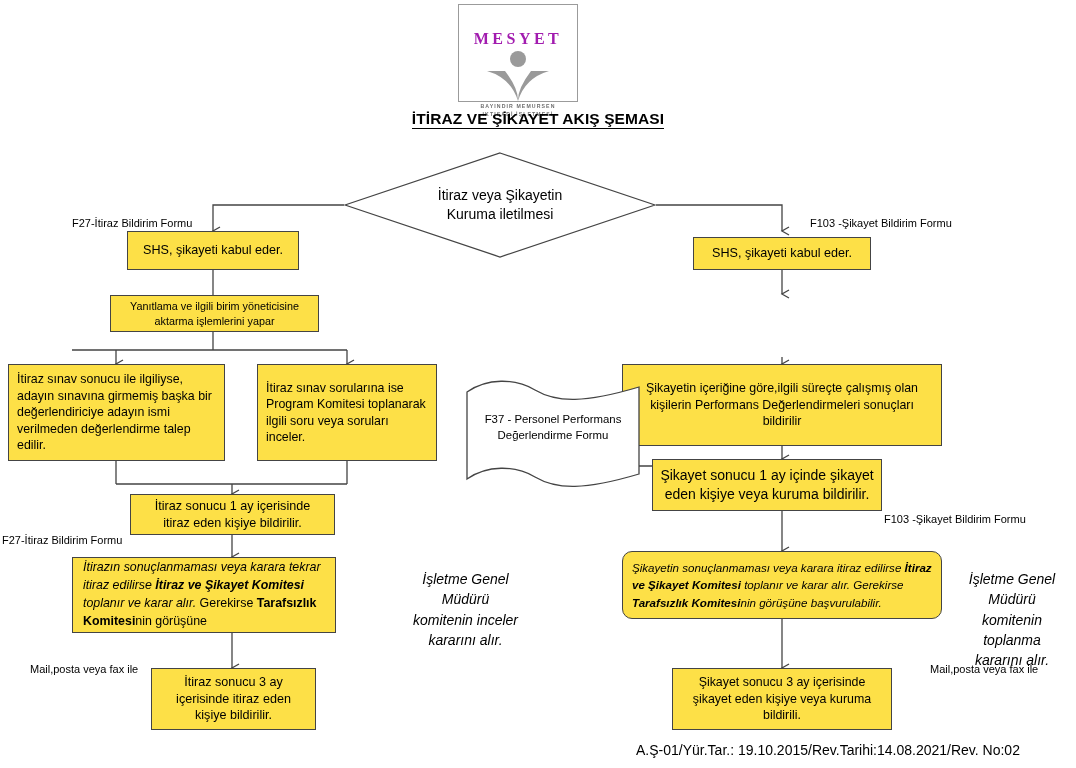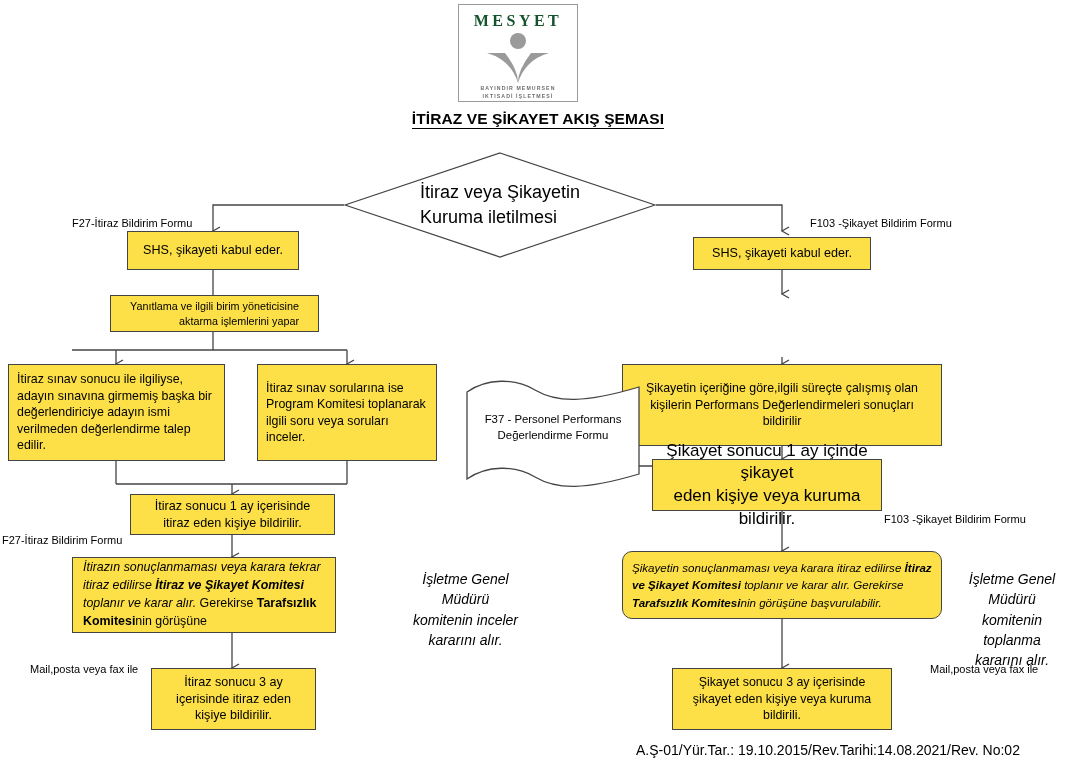--- a/index.html
+++ b/index.html
@@ -25,25 +25,25 @@
     position: absolute;
     left: 458px; top: 4px;
     width: 120px; height: 98px;
     border: 1px solid #9b9b9b;
     background: #ffffff;
     display: flex;
     flex-direction: column;
     align-items: center;
   }
   .logo-word {
-    margin-top: 7px;
+    margin-top: 25px;
     font-size: 16px;
     font-weight: bold;
     letter-spacing: 3.5px;
-    color: #14532d;
+    color: #a21caf;
     font-family: "Liberation Serif", serif;
   }
   .logo-mark { position: relative; width: 66px; height: 52px; margin-top: 2px; }
   .logo-sub {
     font-size: 5.2px;
     letter-spacing: 1.1px;
     color: #6e6e6e;
     text-align: center;
     line-height: 1.5;
     font-weight: bold;
@@ -74,21 +74,21 @@
     line-height: 1.33;
     padding: 3px 6px;
   }
   .node.left-text { text-align: left; justify-content: flex-start; }
 
   
   .diamond-wrap { position: absolute; left: 344px; top: 152px; width: 312px; height: 106px; }
   .diamond-label {
     position: absolute; inset: 0;
     display: flex; align-items: center; justify-content: center;
-    text-align: left; font-size: 18px; line-height: 1.38;
+    text-align: center; font-size: 14px; line-height: 1.38;
   }
 
   
   .wave-wrap { position: absolute; left: 463px; top: 374px; width: 180px; height: 116px; }
   .wave-label {
     position: absolute; left: 8px; top: 38px; width: 164px;
     text-align: center; font-size: 11.4px; line-height: 1.38;
   }
 
   
@@ -180,21 +180,21 @@
       </div>
     </div>
   </div>
 
   <div class="annot" style="left:72px; top:216px;">F27-İtiraz Bildirim Formu</div>
 
   <div class="node" style="left:127px; top:231px; width:172px; height:39px;">
     <span>SHS, şikayeti kabul eder.</span>
   </div>
 
-  <div class="node" style="left:110px; top:295px; width:209px; height:37px; font-size:10.8px;text-align:right;">
+  <div class="node" style="left:110px; top:295px; width:209px; height:37px; font-size:10.8px;">
     <div>
       <div>Yanıtlama ve ilgili birim yöneticisine</div>
       <div>aktarma işlemlerini yapar</div>
     </div>
   </div>
 
   <div class="node left-text" style="left:8px; top:364px; width:217px; height:97px; font-size:12.4px; padding:6px 8px;">
     <span>İtiraz sınav sonucu ile ilgiliyse, adayın sınavına girmemiş başka bir değerlendiriciye adayın ismi verilmeden değerlendirme talep edilir.</span>
   </div>
 
@@ -251,21 +251,21 @@
     <svg width="180" height="116" viewBox="0 0 180 116" xmlns="http://www.w3.org/2000/svg">
       <path d="M4,18 C24,4 52,4 72,16 C94,29 122,29 176,13
                L176,100 C122,116 94,116 72,103 C52,91 24,91 4,105 Z" fill="#ffffff" stroke="#444" stroke-width="1.3"></path>
     </svg>
     <div class="wave-label">
       <div>F37 - Personel Performans</div>
       <div>Değerlendirme Formu</div>
     </div>
   </div>
 
-  <div class="node" style="left:652px; top:459px; width:230px; height:52px; font-size:17px;">
+  <div class="node" style="left:652px; top:459px; width:230px; height:52px; font-size:14px;">
     <div>
       <div>Şikayet sonucu 1 ay içinde şikayet</div>
       <div>eden kişiye veya kuruma bildirilir.</div>
     </div>
   </div>
 
   <div class="annot" style="left:884px; top:512px;">F103 -Şikayet Bildirim Formu</div>
 
   <div class="node left-text" style="left:622px; top:551px; width:320px; height:68px; font-size:11.6px; padding:6px 9px; line-height:1.5;border-radius:10px;">
     <span><span style="font-style: italic;">Şikayetin sonuçlanmaması veya karara itiraz edilirse </span><span style="font-weight: bold; font-style: italic;">İtiraz ve Şikayet Komitesi</span><span style="font-style: italic;"> toplanır ve karar alır. Gerekirse </span><span style="font-weight: bold; font-style: italic;">Tarafsızlık Komitesi</span><span style="font-style: italic;">nin görüşüne başvurulabilir.</span></span>

